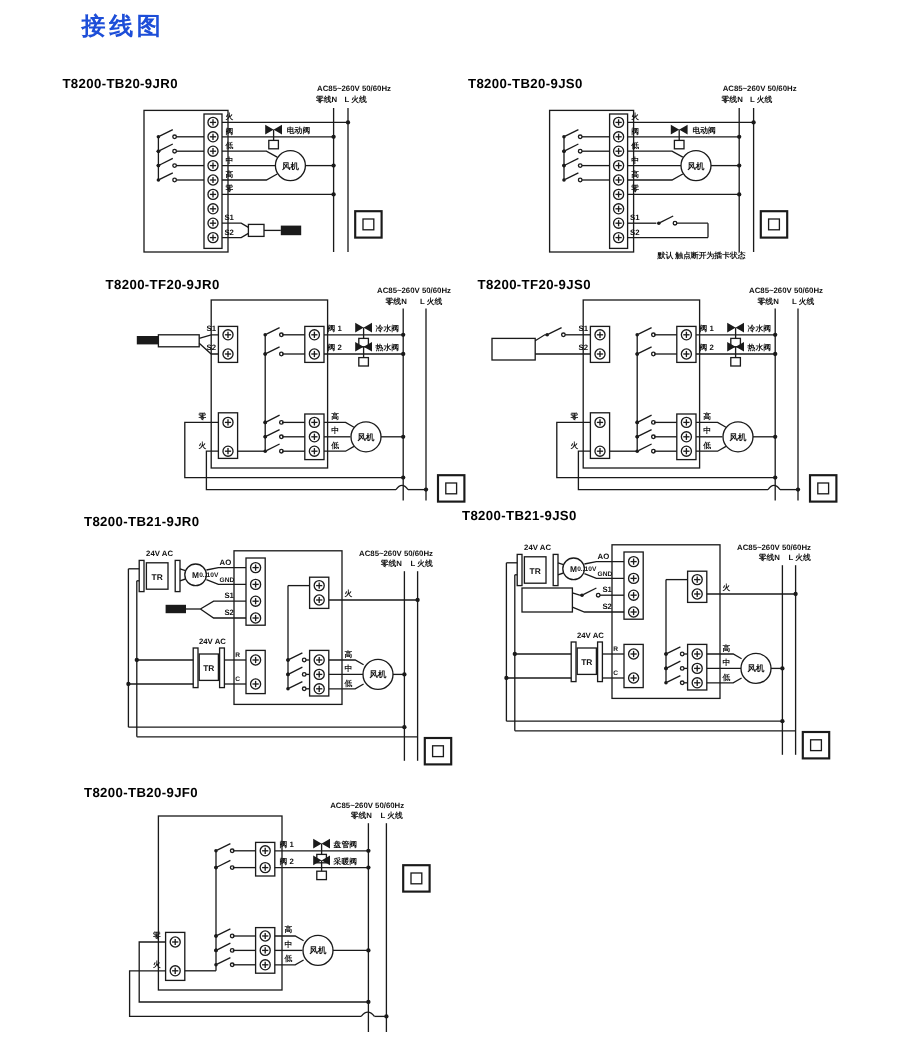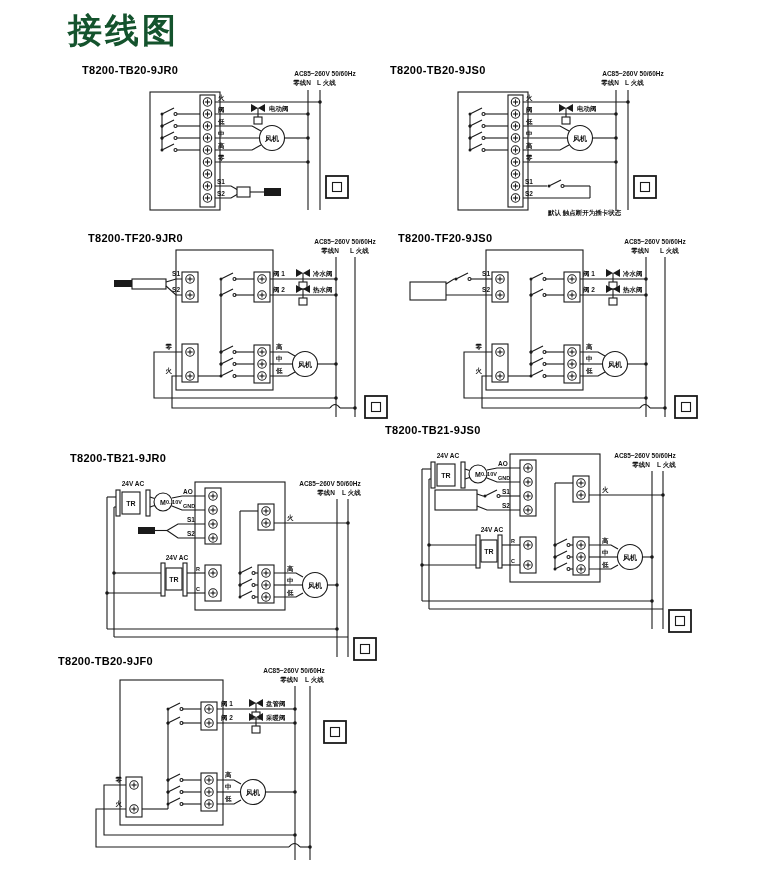--- a/index.html
+++ b/index.html
@@ -1,18 +1,18 @@
 <!DOCTYPE html>
 <html><head>
 <meta charset="utf-8">
 <style>
   *{margin:0;padding:0;box-sizing:border-box}
   html,body{background:#fff}
   body{width:770px;height:869px;position:relative;font-family:"Liberation Sans",sans-serif;overflow:hidden}
-  .page-title{position:absolute;left:68px;top:8px;font-size:34px;font-weight:bold;color:#14532d;letter-spacing:3px}
+  .page-title{position:absolute;left:68px;top:8px;font-size:20px;font-weight:bold;color:#1d4ed8;letter-spacing:3px}
   .diag{position:absolute}
   .diag-title{position:absolute;left:0;top:0;font-size:11px;font-weight:bold;color:#000;letter-spacing:.3px;white-space:nowrap}
   .diag svg{position:absolute;left:0;top:0;overflow:visible}
   #defs-svg{position:absolute;width:0;height:0}
   .ln{stroke:#1a1a1a;fill:none;stroke-width:1.1}
   .lnw{stroke:#1a1a1a;fill:#fff;stroke-width:1.1}
   .ln2{stroke:#1a1a1a;fill:#fff;stroke-width:1.8}
   .dotf{fill:#1a1a1a;stroke:none}
   .blk{fill:#1a1a1a;stroke:none}
   text{font-family:"Liberation Sans",sans-serif;font-weight:bold;fill:#111}
@@ -45,21 +45,21 @@
         <rect x="6.5" y="6.5" width="9" height="9" class="ln"></rect>
       </g>
     <g id="fan">
         <circle r="12.5" class="lnw"></circle>
       </g>
   </defs>
 </svg>
 
 <div class="page-title">接线图</div>
 
-<div class="diag" style="left:82px;top:64px;width:300px;height:168px">
+<div class="diag" style="left:52px;top:64px;width:300px;height:168px">
   <div class="diag-title">T8200-TB20-9JR0</div>
   <svg width="300" height="168">
     <g>
       <text x="243" y="12" text-anchor="middle" class="t">AC85~260V  50/60Hz</text>
       <text x="229" y="21" text-anchor="end" class="t">零线N</text>
       <text x="235" y="21" class="t">L 火线</text>
       <line x1="226" y1="26" x2="226" y2="146" class="ln"></line>
       <line x1="238" y1="26" x2="238" y2="146" class="ln"></line>
     </g>
     <g>
@@ -353,21 +353,21 @@
       <text x="84" y="141" text-anchor="end" class="t">火</text>
       <polyline points="94,144 84,144 84,176 242,176" class="ln"></polyline>
       <path d="M242,176 q5,-7 10,0" class="ln"></path>
       <line x1="252" y1="176" x2="267" y2="176" class="ln"></line>
         <circle cx="267" cy="176" r="1.8" class="dotf"></circle>
     </g>
     <use href="#box86" x="277" y="164"></use>
   </svg>
 </div>
 
-<div class="diag" style="left:70px;top:452px;width:312px;height:215px">
+<div class="diag" style="left:70px;top:429px;width:312px;height:215px">
   <div class="diag-title">T8200-TB21-9JR0</div>
   <svg width="312" height="215">
     <g>
       <text x="260" y="34" text-anchor="middle" class="t">AC85~260V  50/60Hz</text>
       <text x="265" y="43" text-anchor="end" class="t">零线N</text>
       <text x="272" y="43" class="t">L 火线</text>
       <line x1="267" y1="47" x2="267" y2="205" class="ln"></line>
       <line x1="278" y1="47" x2="278" y2="205" class="ln"></line>
     </g>
     <g>
@@ -568,21 +568,21 @@
       <polyline points="204,145 226,145 233,141" class="ln"></polyline>
       <use href="#fan" x="245" y="133"></use>
       <text x="245" y="135.5" text-anchor="middle" class="tm">风机</text>
       <line x1="257.5" y1="133" x2="267" y2="133" class="ln"></line>
         <circle cx="267" cy="133" r="1.8" class="dotf"></circle>
     </g>
     <use href="#box86" x="284" y="186"></use>
   </svg>
 </div>
 
-<div class="diag" style="left:58px;top:655px;width:310px;height:212px">
+<div class="diag" style="left:70px;top:655px;width:310px;height:212px">
   <div class="diag-title">T8200-TB20-9JF0</div>
   <svg width="310" height="212">
     <g>
       <text x="236" y="18" text-anchor="middle" class="t">AC85~260V  50/60Hz</text>
       <text x="240" y="27" text-anchor="end" class="t">零线N</text>
       <text x="247" y="27" class="t">L 火线</text>
       <line x1="237" y1="31" x2="237" y2="205" class="ln"></line>
       <line x1="252" y1="31" x2="252" y2="205" class="ln"></line>
     </g>
     <g>

